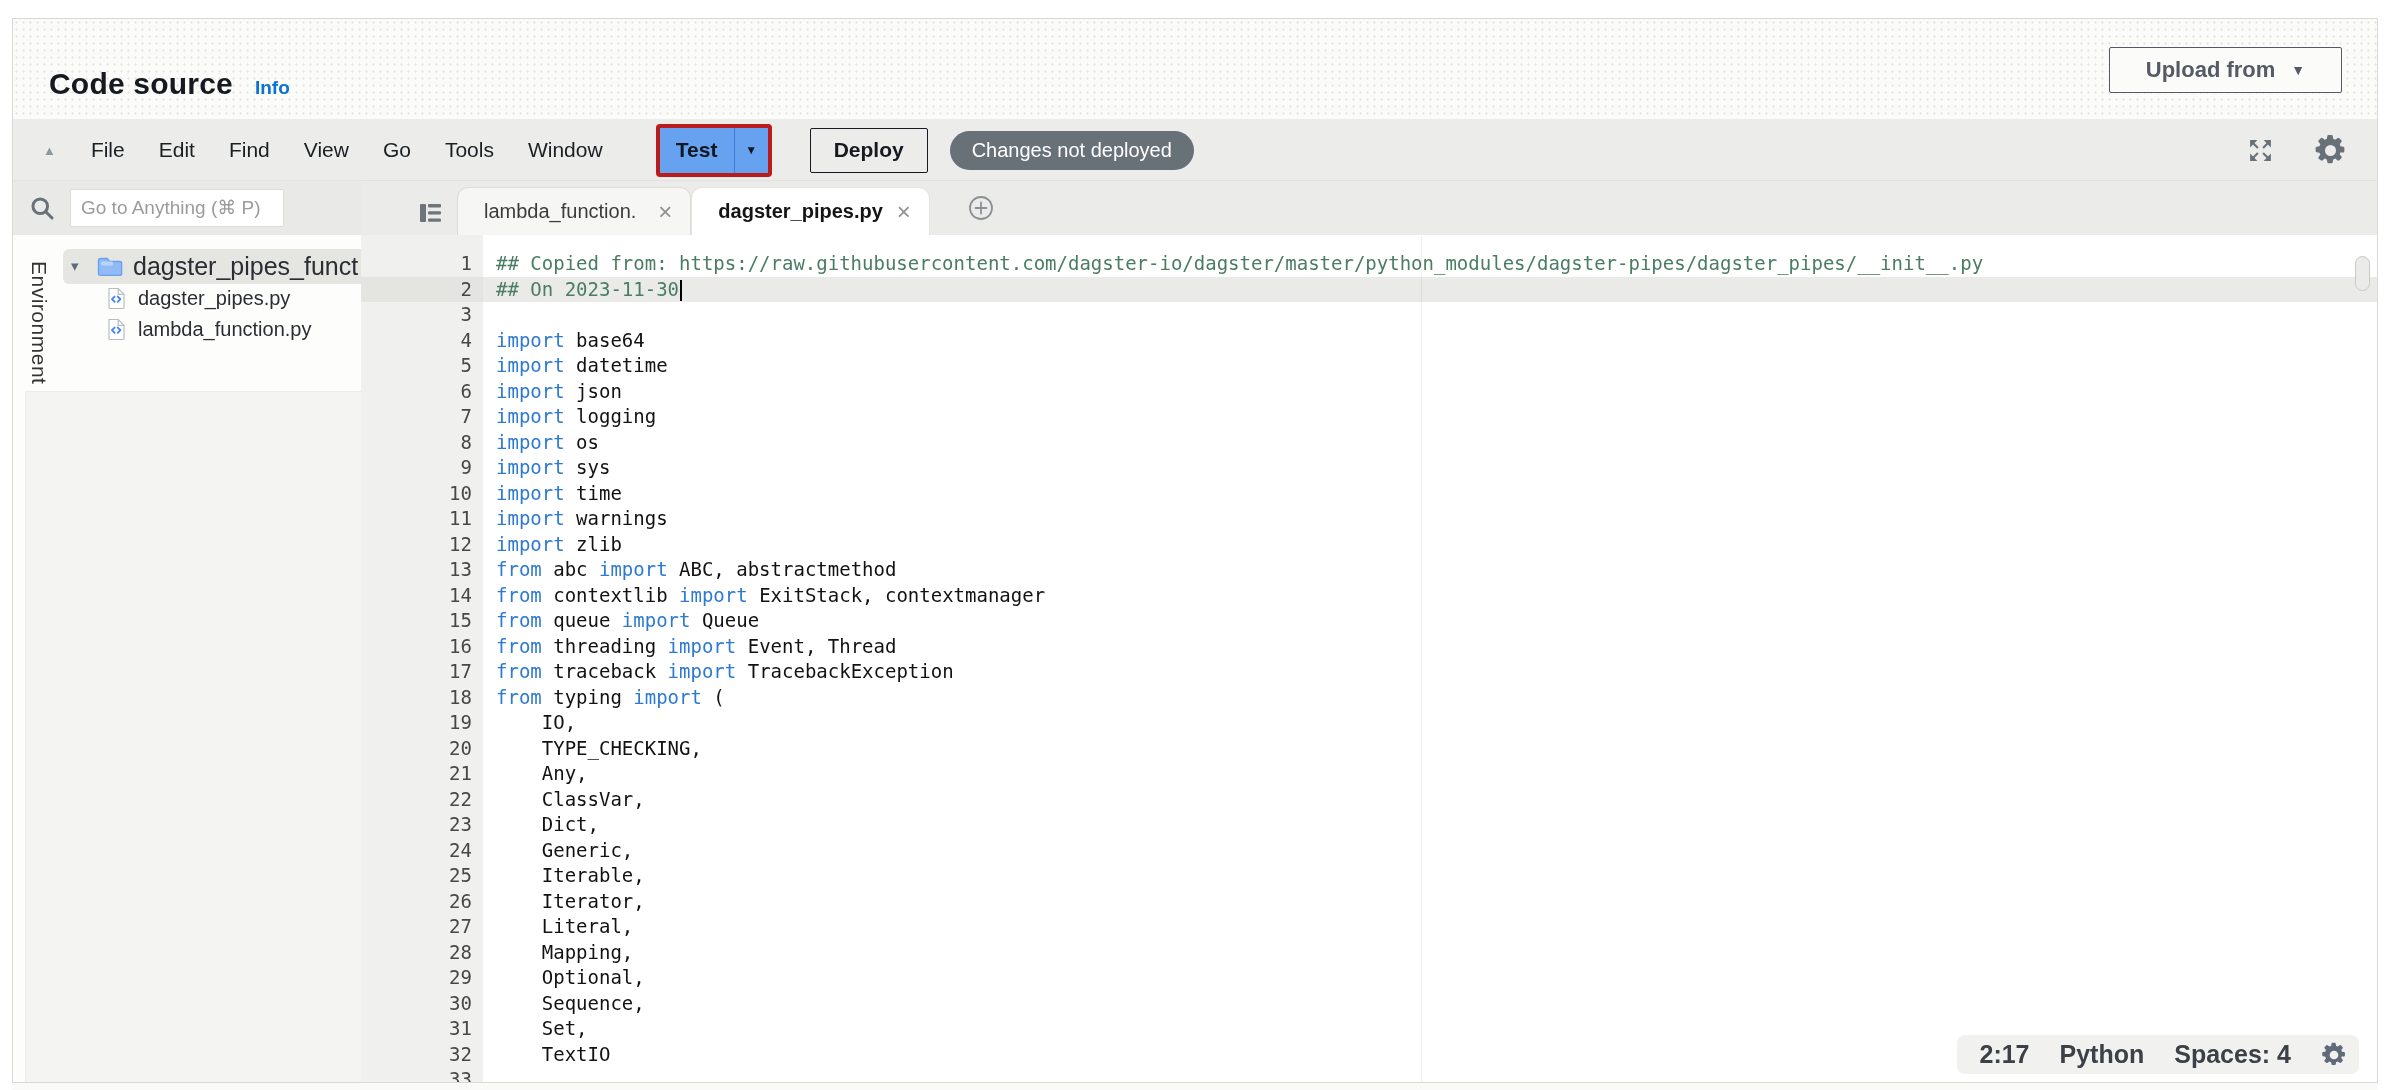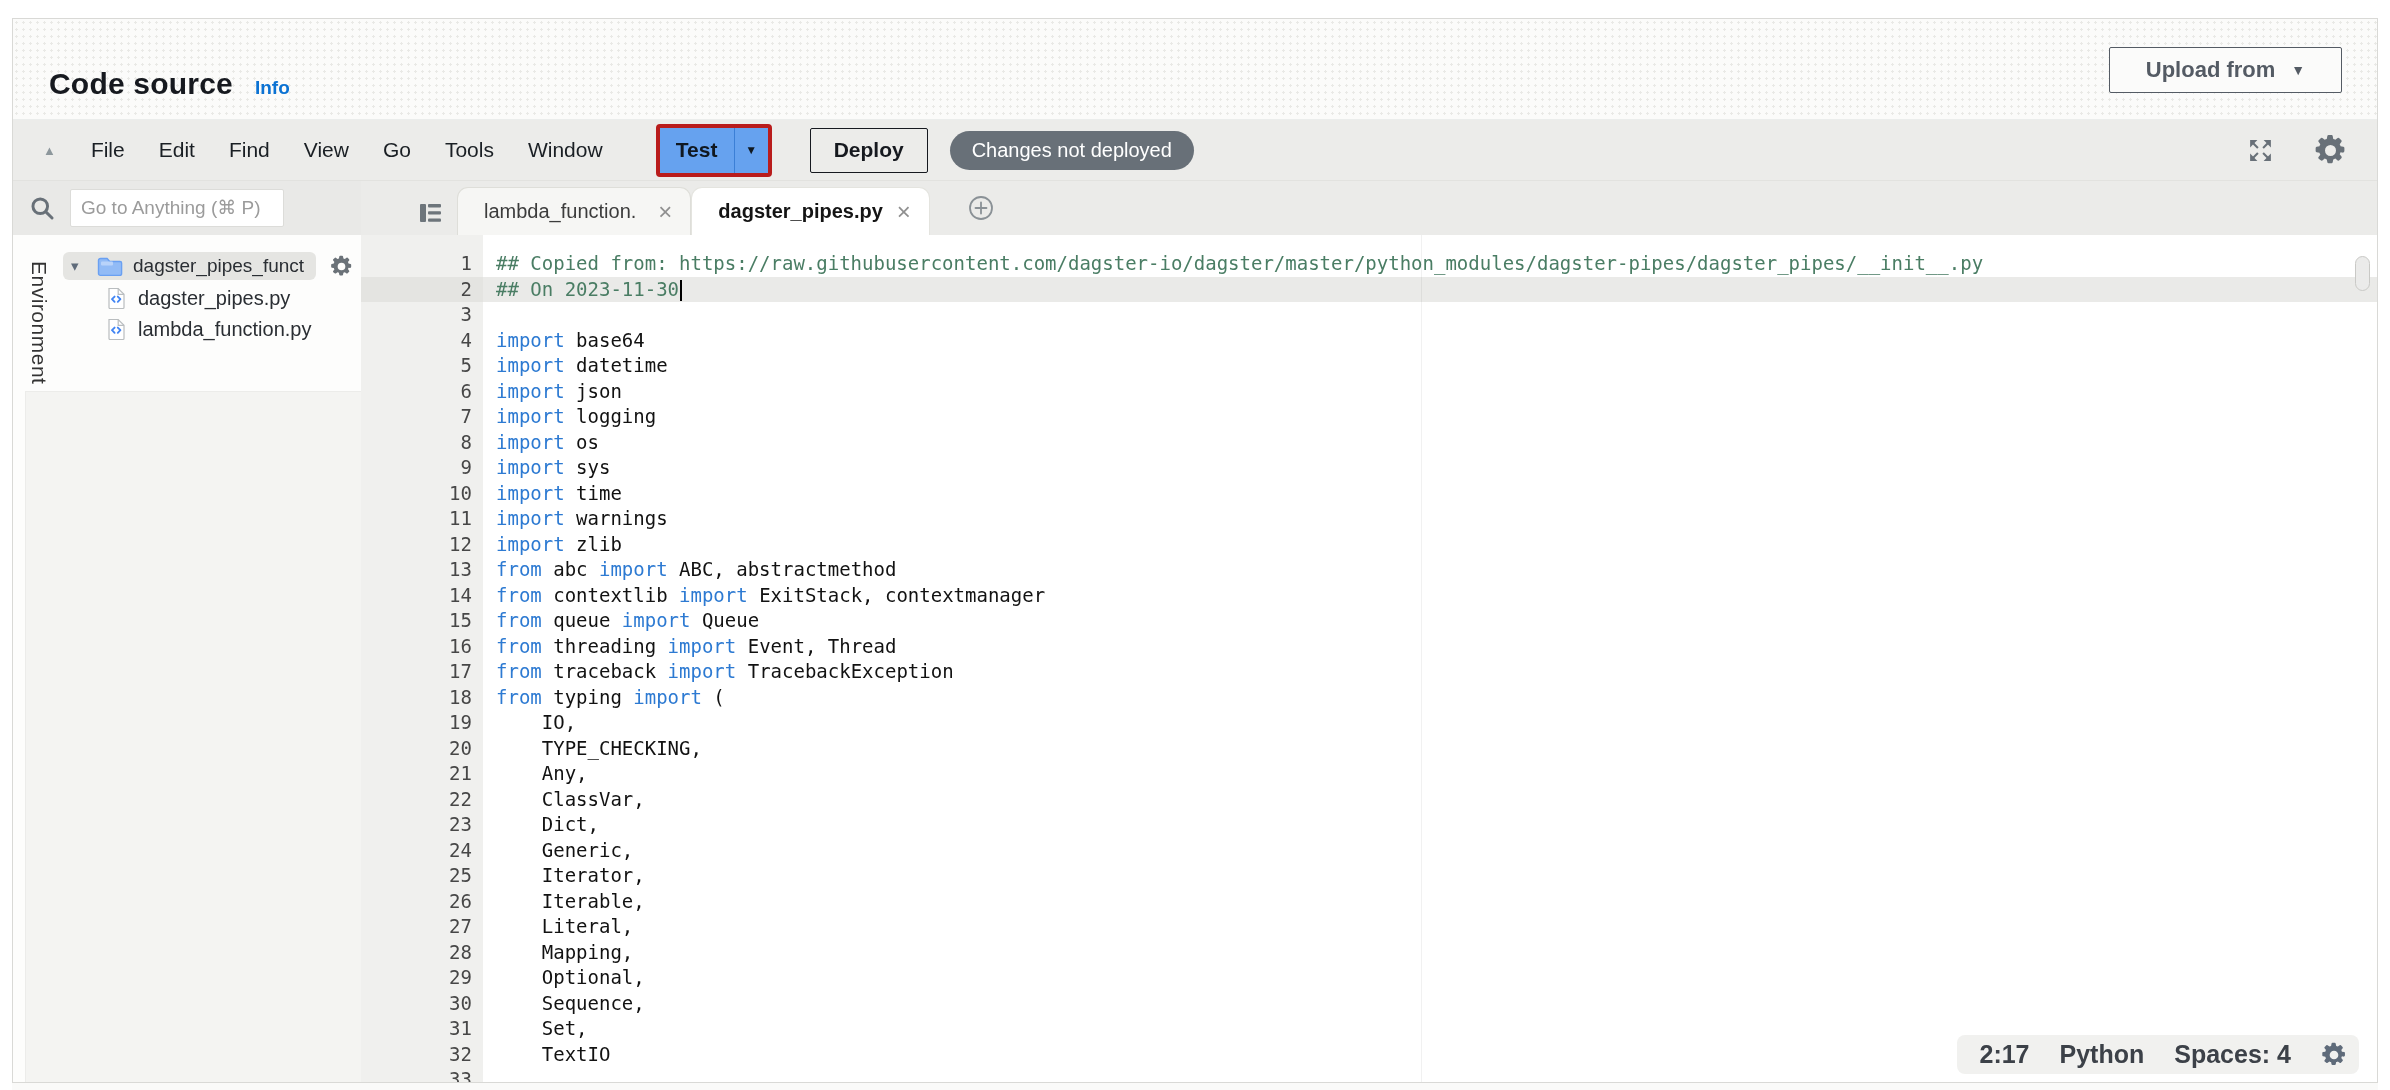--- a/index.html
+++ b/index.html
@@ -44,21 +44,21 @@
   .search-input{width:192px;height:36px;border:1px solid #dcdcd9;border-radius:2px;background:#fff;
       font-size:19px;color:#444;padding:0 10px;outline:none;font-family:"Liberation Sans",sans-serif;}
   .search-input::placeholder{color:#9b9b9b;}
   .tree-area{flex:1;background:#fdfdfc;position:relative;overflow:hidden;}
   .tree-lower{position:absolute;top:156px;left:12px;right:0;bottom:0;background:#f4f4f2;border-top:1px solid #ececea;border-left:1px solid #ececea;}
   .env-label{position:absolute;left:14px;top:26px;writing-mode:vertical-rl;font-size:21px;color:#333;letter-spacing:.5px;}
   .tree{position:absolute;left:50px;top:14px;}
   .tree-row{display:flex;align-items:center;height:34px;cursor:pointer;}
   .tree-pill{display:flex;align-items:center;gap:10px;background:#e5e5e2;border-radius:6px;padding:3px 12px 3px 8px;}
   .tree-caret{font-size:15px;color:#5f6b7a;width:16px;}
-  .folder-name{font-size:19px;color:#2a2e33;white-space:nowrap;}
+  .folder-name{font-size:25px;color:#2a2e33;white-space:nowrap;}
   .tree-gear{display:flex;align-items:center;gap:4px;margin-left:14px;cursor:pointer;}
   .tree-file{display:flex;align-items:center;gap:12px;height:31px;margin-left:44px;cursor:pointer;}
   .file-name{font-size:20px;color:#2a2e33;}
 
   
   .editor{flex:1;display:flex;flex-direction:column;min-width:0;}
   .tabbar{height:54px;flex:0 0 54px;background:#ebebe9;position:relative;display:flex;align-items:flex-end;}
   .tabs-icon{position:absolute;left:58px;top:22px;cursor:pointer;}
   .tab-strip{display:flex;align-items:flex-end;margin-left:96px;}
   .tab{height:47px;display:flex;align-items:center;gap:12px;padding:0 16px 0 26px;border-radius:11px 11px 0 0;
@@ -293,22 +293,22 @@
                 <div class="code-line"><span class="tok-k">from</span><span class="tok-p"> queue </span><span class="tok-k">import</span><span class="tok-p"> Queue</span></div>
                 <div class="code-line"><span class="tok-k">from</span><span class="tok-p"> threading </span><span class="tok-k">import</span><span class="tok-p"> Event, Thread</span></div>
                 <div class="code-line"><span class="tok-k">from</span><span class="tok-p"> traceback </span><span class="tok-k">import</span><span class="tok-p"> TracebackException</span></div>
                 <div class="code-line"><span class="tok-k">from</span><span class="tok-p"> typing </span><span class="tok-k">import</span><span class="tok-p"> (</span></div>
                 <div class="code-line"><span class="tok-p">    IO,</span></div>
                 <div class="code-line"><span class="tok-p">    TYPE_CHECKING,</span></div>
                 <div class="code-line"><span class="tok-p">    Any,</span></div>
                 <div class="code-line"><span class="tok-p">    ClassVar,</span></div>
                 <div class="code-line"><span class="tok-p">    Dict,</span></div>
                 <div class="code-line"><span class="tok-p">    Generic,</span></div>
+                <div class="code-line"><span class="tok-p">    Iterable,</span></div>
                 <div class="code-line"><span class="tok-p">    Iterator,</span></div>
-                <div class="code-line"><span class="tok-p">    Iterable,</span></div>
                 <div class="code-line"><span class="tok-p">    Literal,</span></div>
                 <div class="code-line"><span class="tok-p">    Mapping,</span></div>
                 <div class="code-line"><span class="tok-p">    Optional,</span></div>
                 <div class="code-line"><span class="tok-p">    Sequence,</span></div>
                 <div class="code-line"><span class="tok-p">    Set,</span></div>
                 <div class="code-line"><span class="tok-p">    TextIO</span></div>
               </div>
           </div>
           <div class="scroll-thumb"></div>
           <div class="status-pill">

